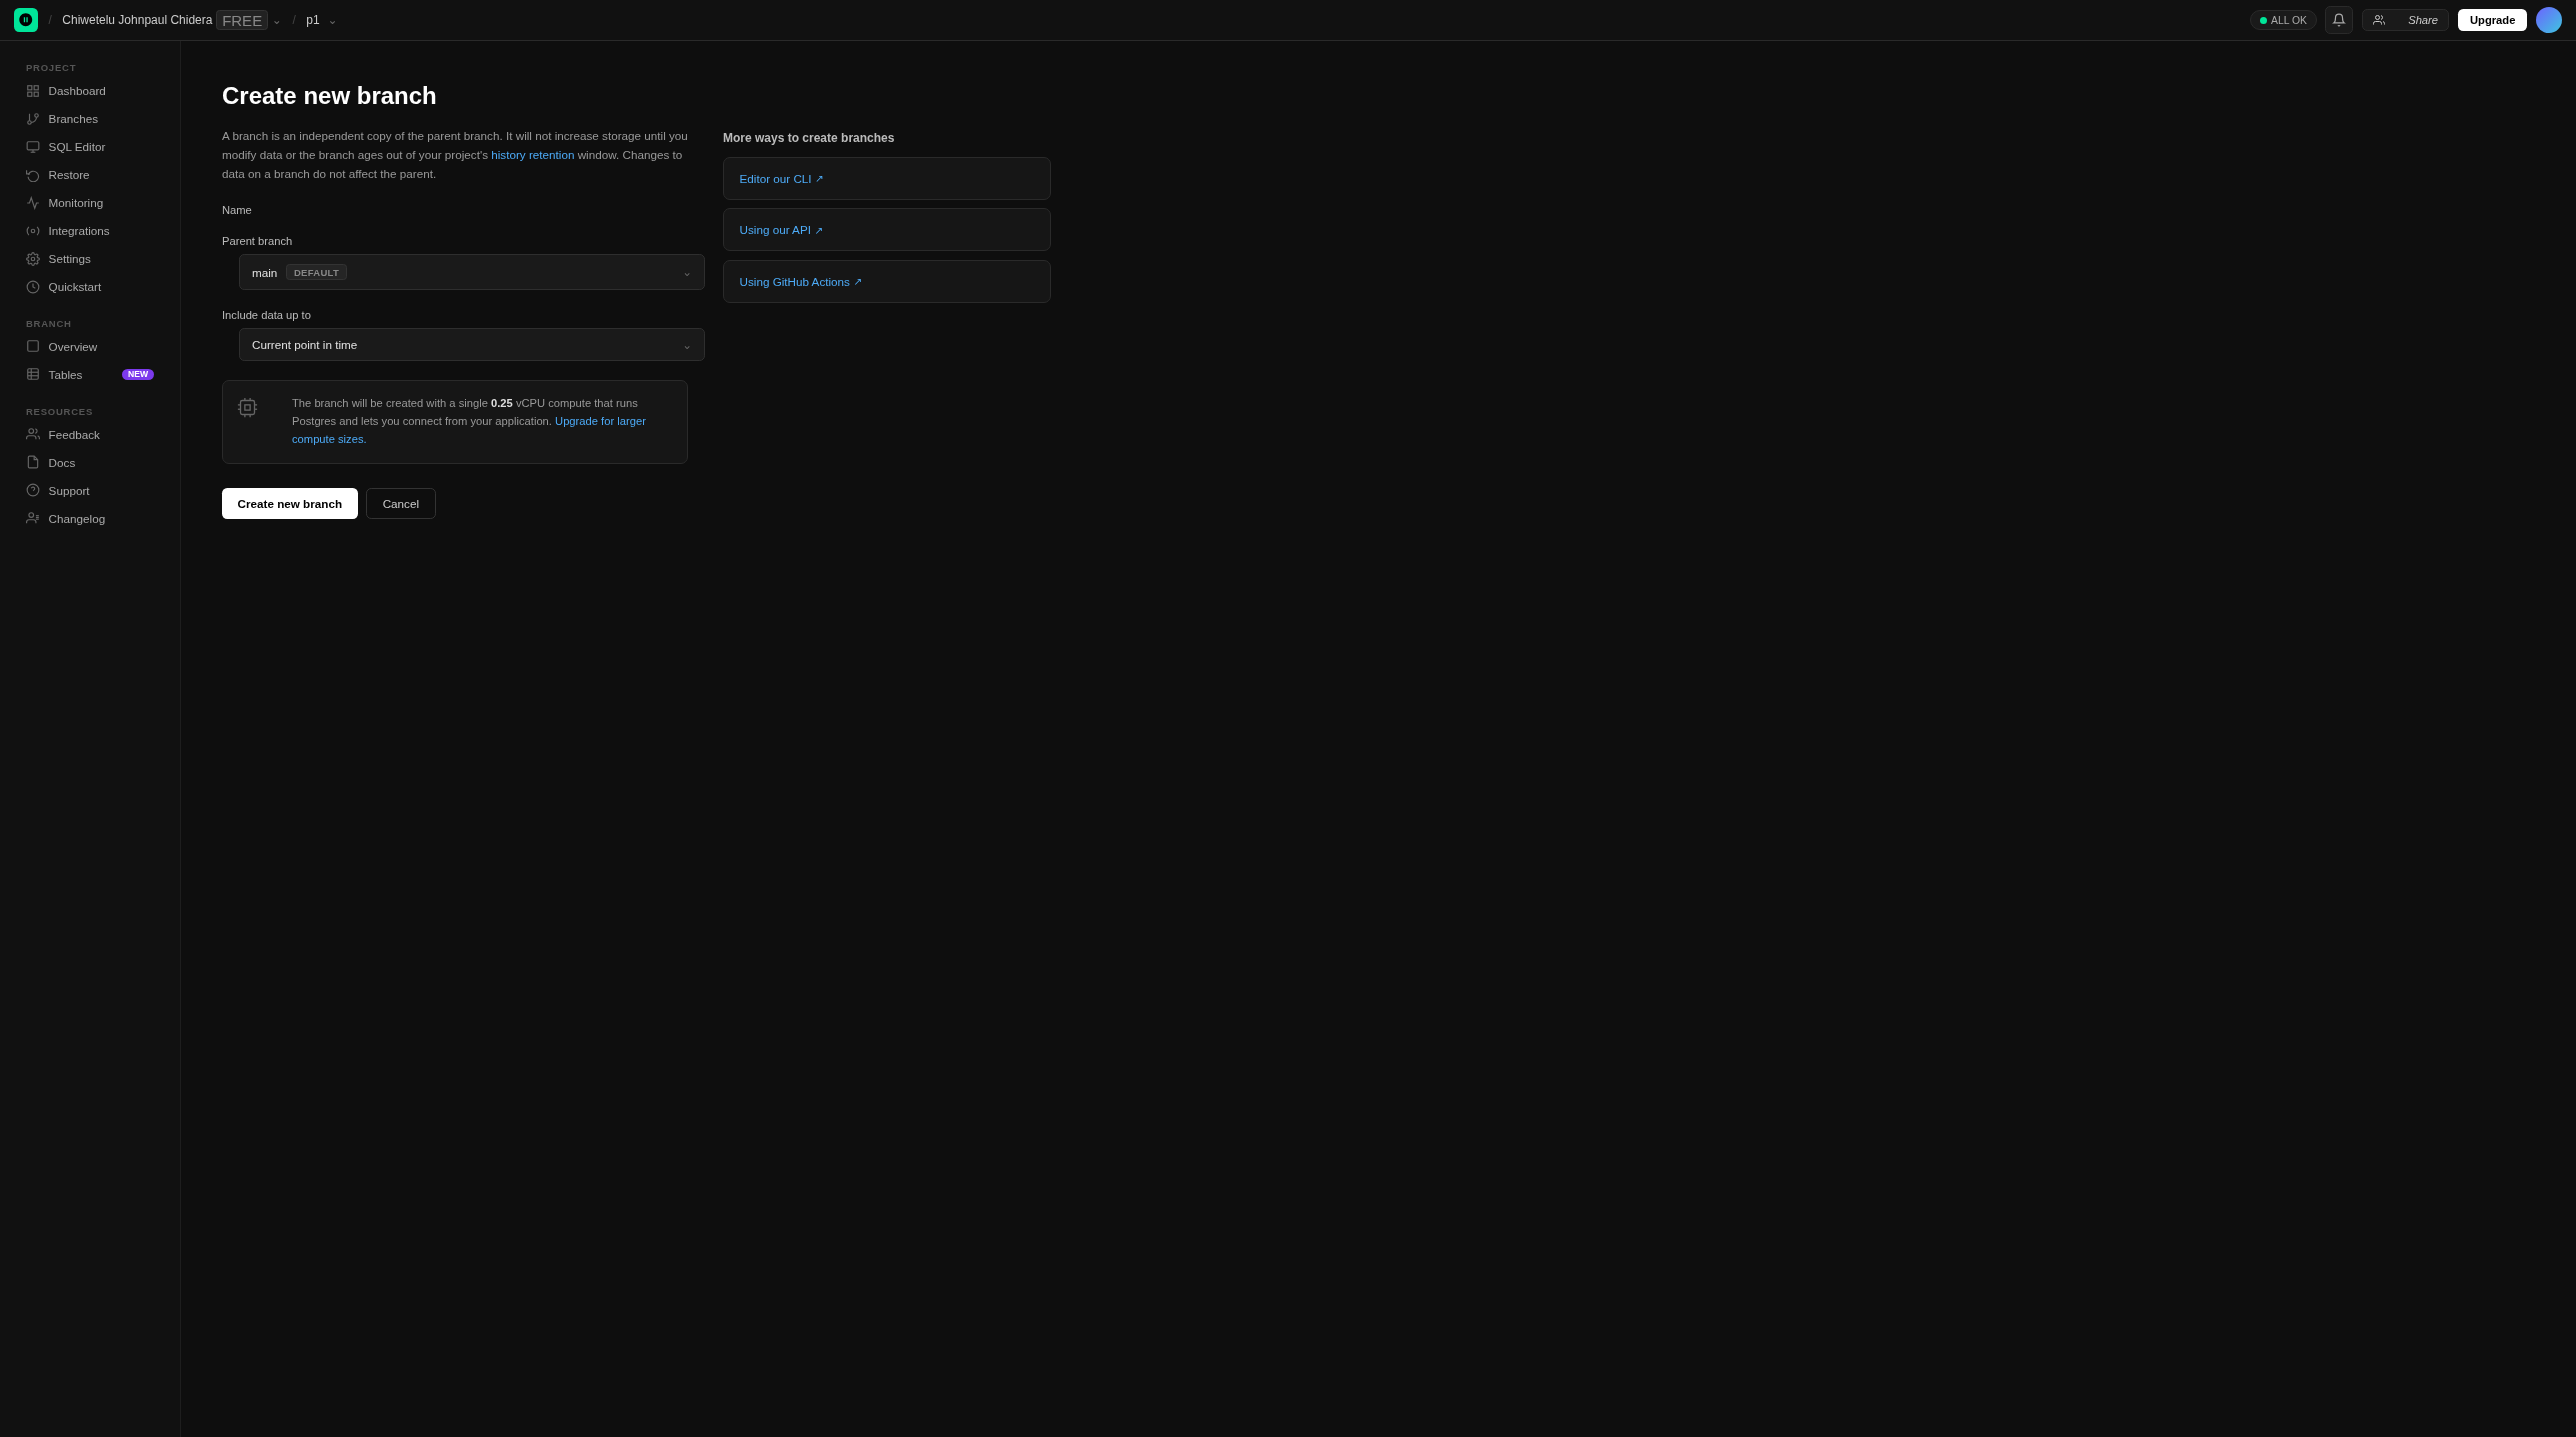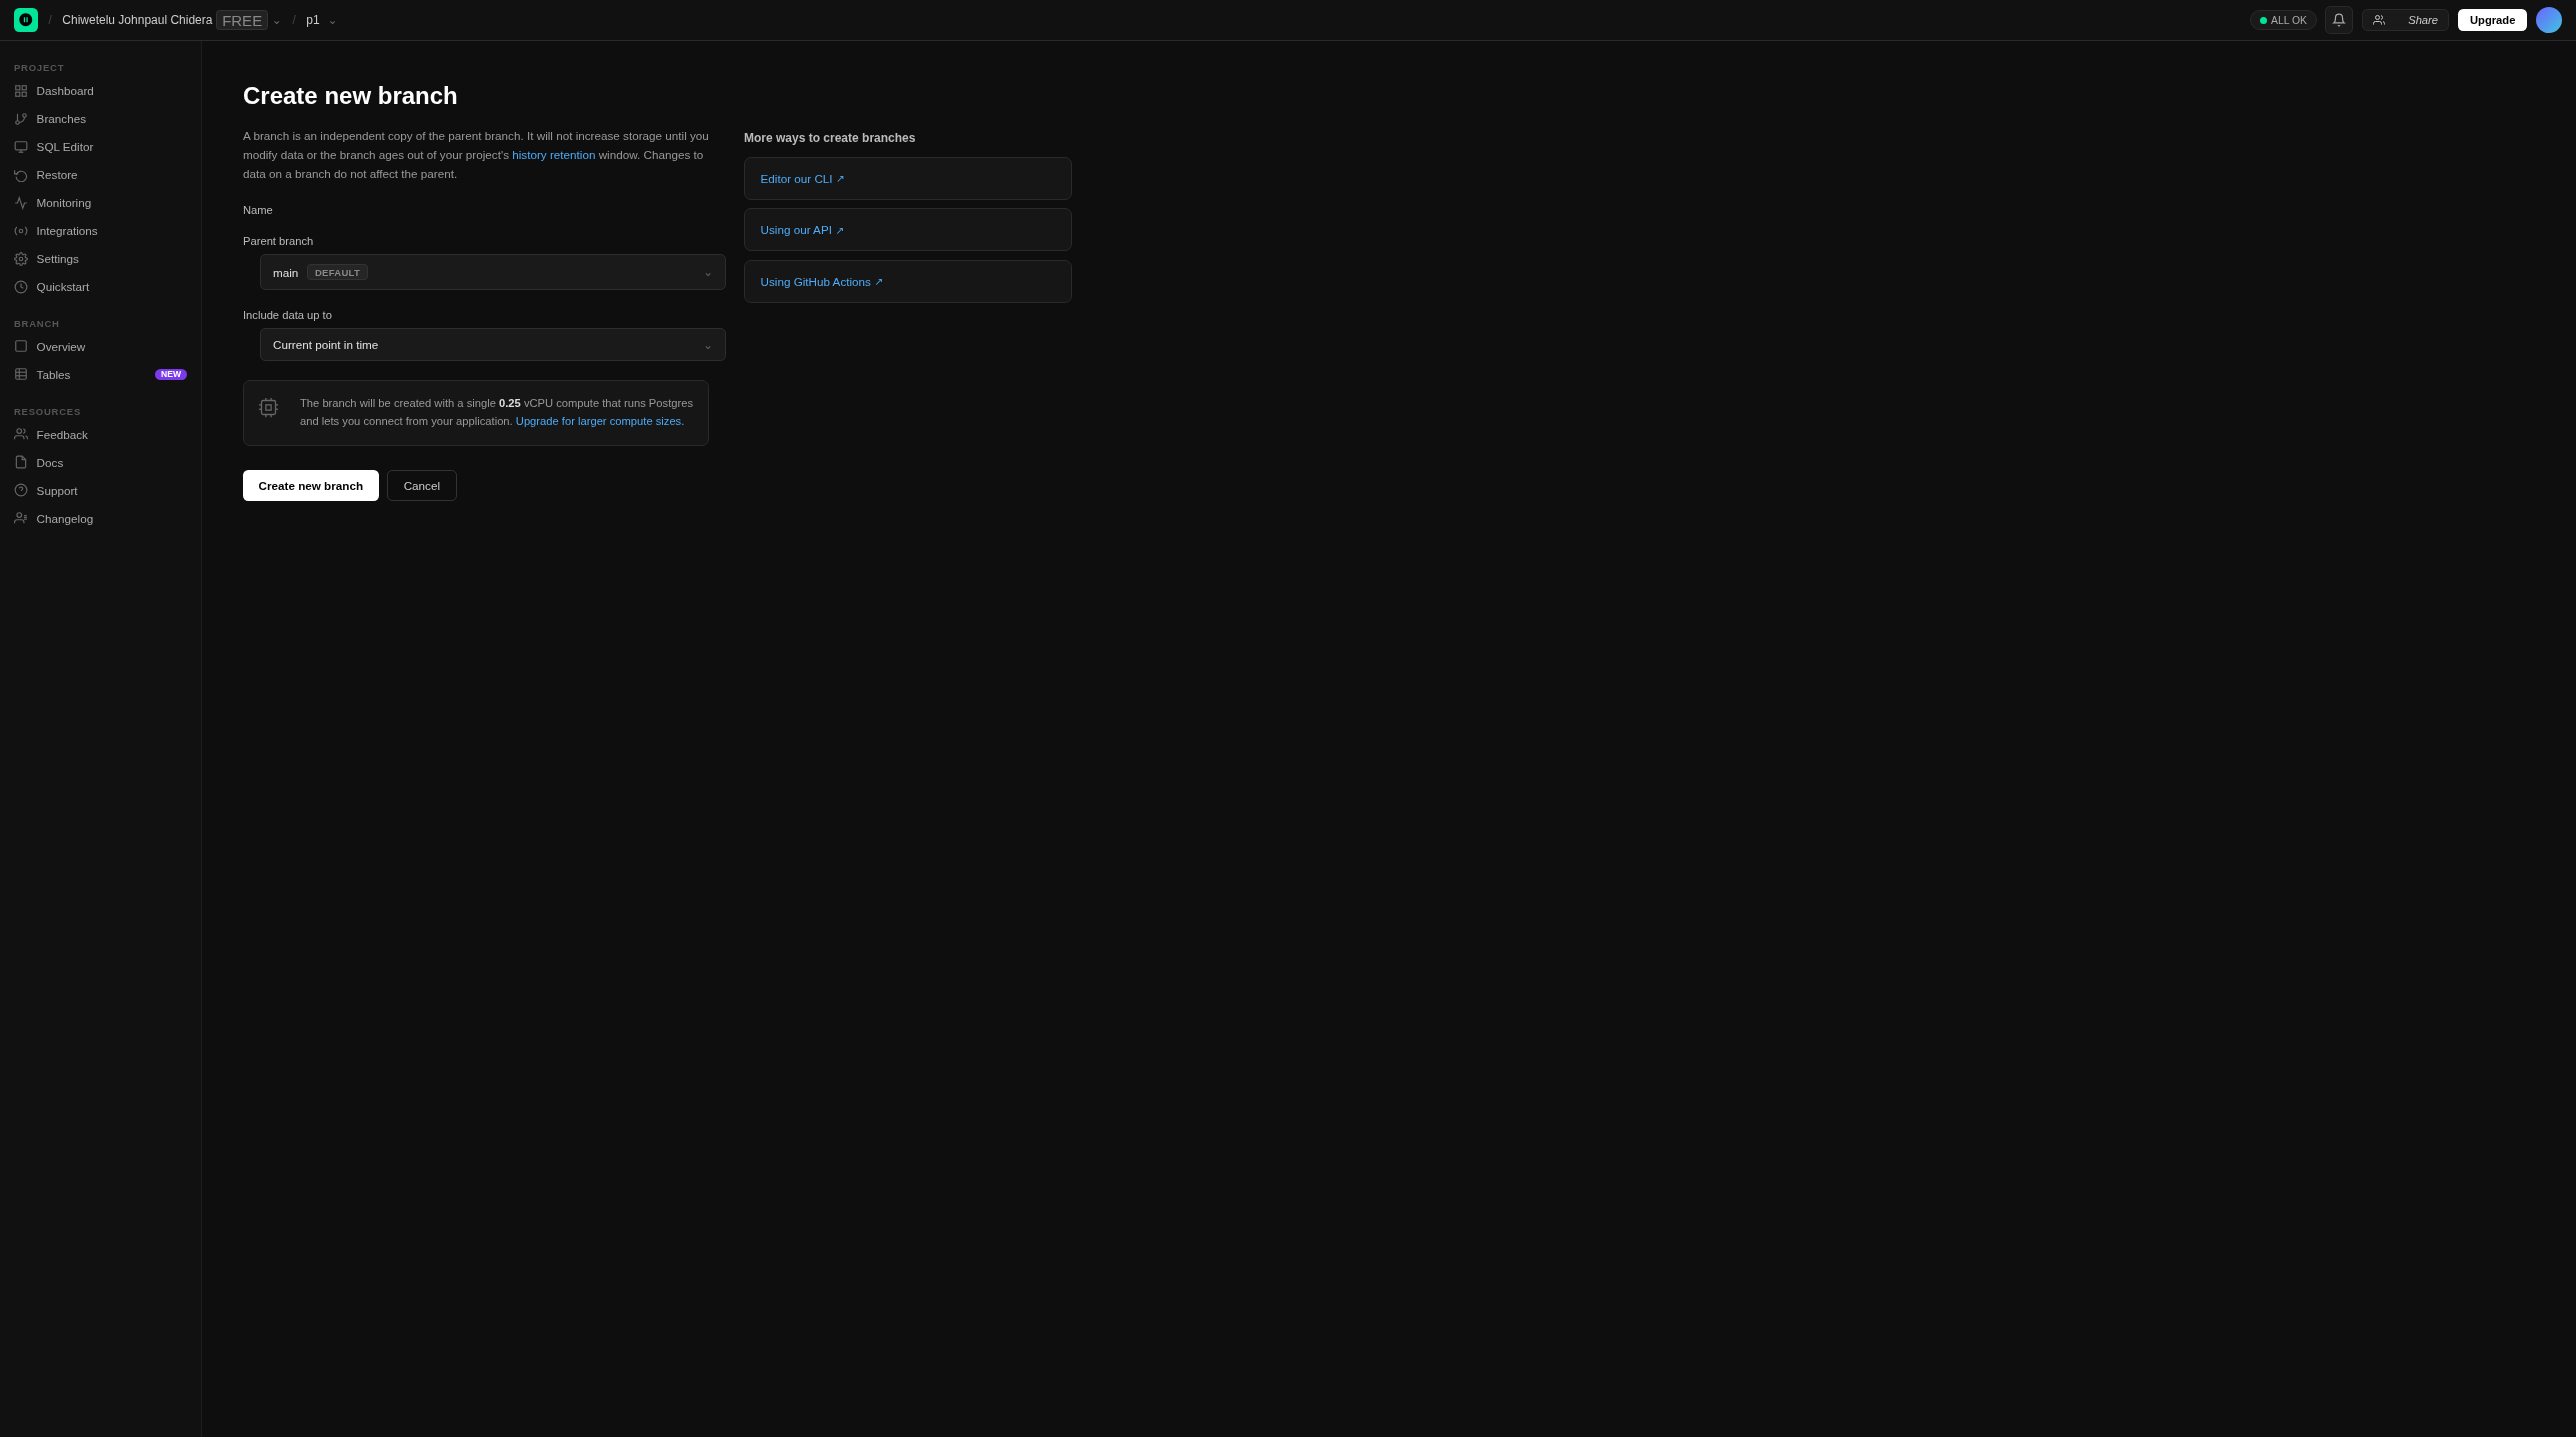--- a/index.html
+++ b/index.html
@@ -123,26 +123,26 @@
     }
 
     
     .layout {
       display: flex;
       height: calc(100vh - 41px);
     }
 
     
     .sidebar {
-      width: 202px;
+      width: 181px;
       background: #111111;
       border-right: 0.9px solid #1e1e1e;
       display: flex;
       flex-direction: column;
-      padding: 14px 0;
+      padding: 14px 12px;
       flex-shrink: 0;
     }
     .sidebar-section-label {
       padding: 7px 14px 3.5px;
       font-size: 9.5px;
       font-weight: 600;
       color: #555;
       letter-spacing: 0.08em;
       text-transform: uppercase;
     }
@@ -252,21 +252,21 @@
       font-weight: 700;
       letter-spacing: 0.03em;
     }
 
     .info-box {
       background: #161616;
       border: 0.9px solid #2a2a2a;
       border-radius: 7px;
       padding: 14px;
       display: flex;
-      gap: 14px;
+      gap: 27px;
       margin-bottom: 24px;
     }
     .info-icon {
       width: 28px;
       height: 28px;
       flex-shrink: 0;
       color: #666;
       margin-top: 1.7px;
     }
     .info-text {

